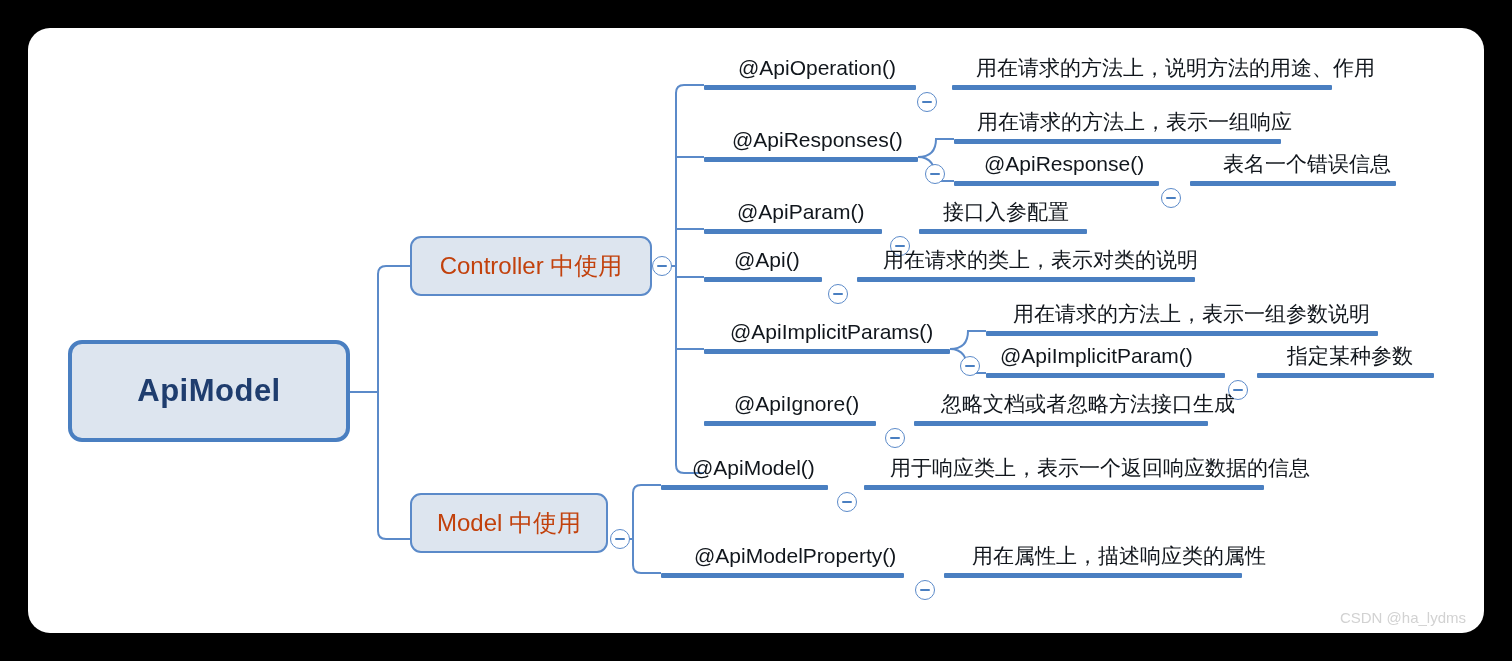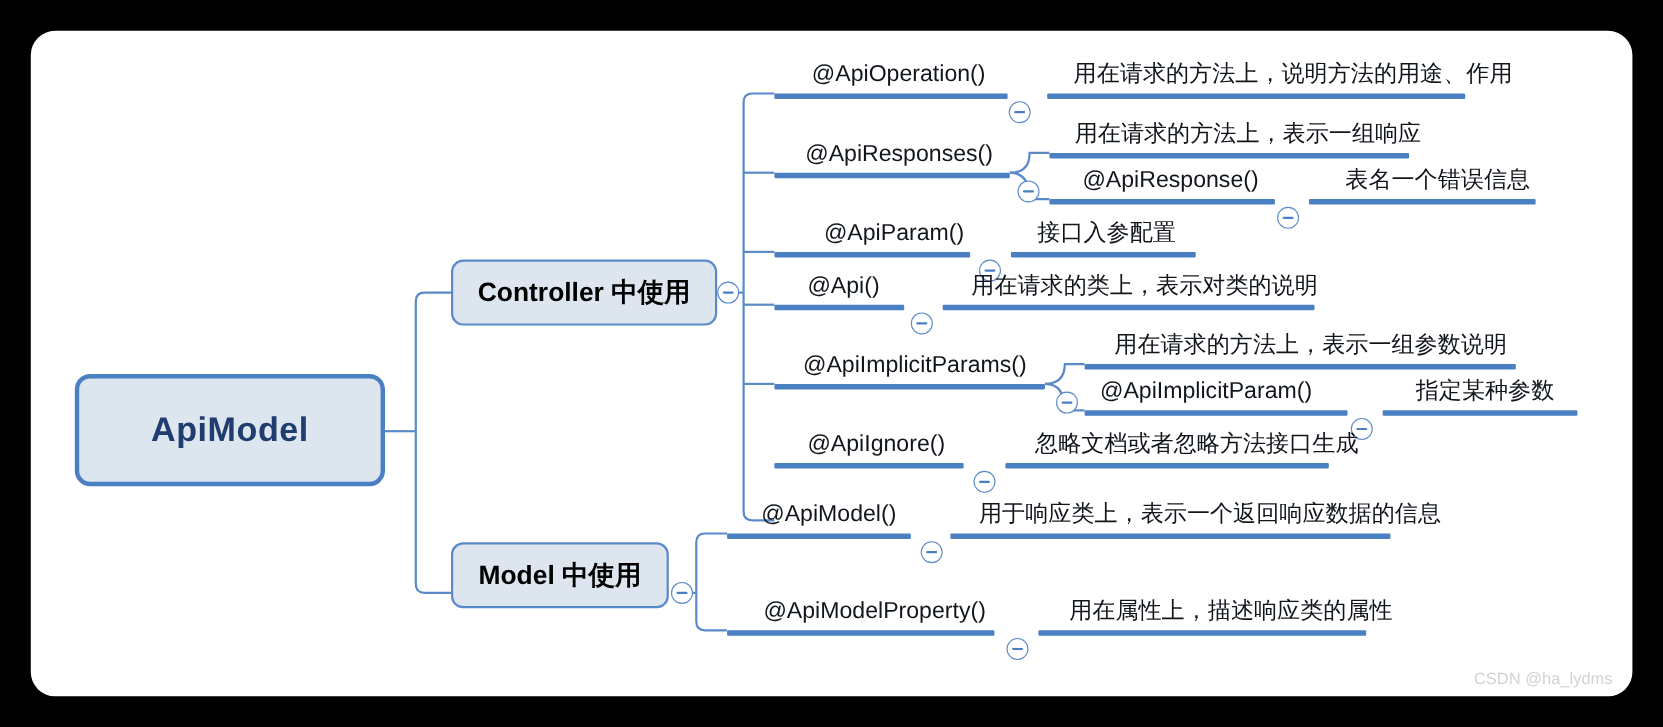--- a/index.html
+++ b/index.html
@@ -30,23 +30,22 @@
     font-size:31px;
     letter-spacing:.5px;
   }
   .branchnode{
     position:absolute;
     box-sizing:border-box;
     background:#dde5ef;
     border:2px solid #5b8ac9;
     border-radius:11px;
     display:flex;align-items:center;justify-content:center;
-    color:#000000;
+    color:#c2410c;
     font-size:24px;
-    font-weight:bold;
   }
 
   
   .leaf{position:absolute;height:0;}
   .leaf .bar{
     position:absolute;left:0;top:0;height:5px;
     background:#4a7fc1;border-radius:1px;
   }
   .leaf .txt{
     position:absolute;bottom:7px;
@@ -160,21 +159,21 @@
       <div class="txt" style="left:30px;">@ApiResponse()</div>
     </div>
     <div class="toggle" style="left:1133px;top:160px;"></div>
     <div class="leaf" style="left:1162px;top:153px;width:206px;">
       <div class="bar" style="width:206px;"></div>
       <div class="txt cn" style="left:33px;">表名一个错误信息</div>
     </div>
 
     <div class="leaf" style="left:676px;top:201px;width:178px;">
       <div class="bar" style="width:178px;"></div>
-      <div class="txt" style="left:33px;margin-left:12px;">@ApiParam()</div>
+      <div class="txt" style="left:33px;">@ApiParam()</div>
     </div>
     <div class="toggle" style="left:862px;top:208px;"></div>
     <div class="leaf" style="left:891px;top:201px;width:168px;">
       <div class="bar" style="width:168px;"></div>
       <div class="txt cn" style="left:24px;">接口入参配置</div>
     </div>
 
     <div class="leaf" style="left:676px;top:249px;width:118px;">
       <div class="bar" style="width:118px;"></div>
       <div class="txt" style="left:30px;">@Api()</div>

